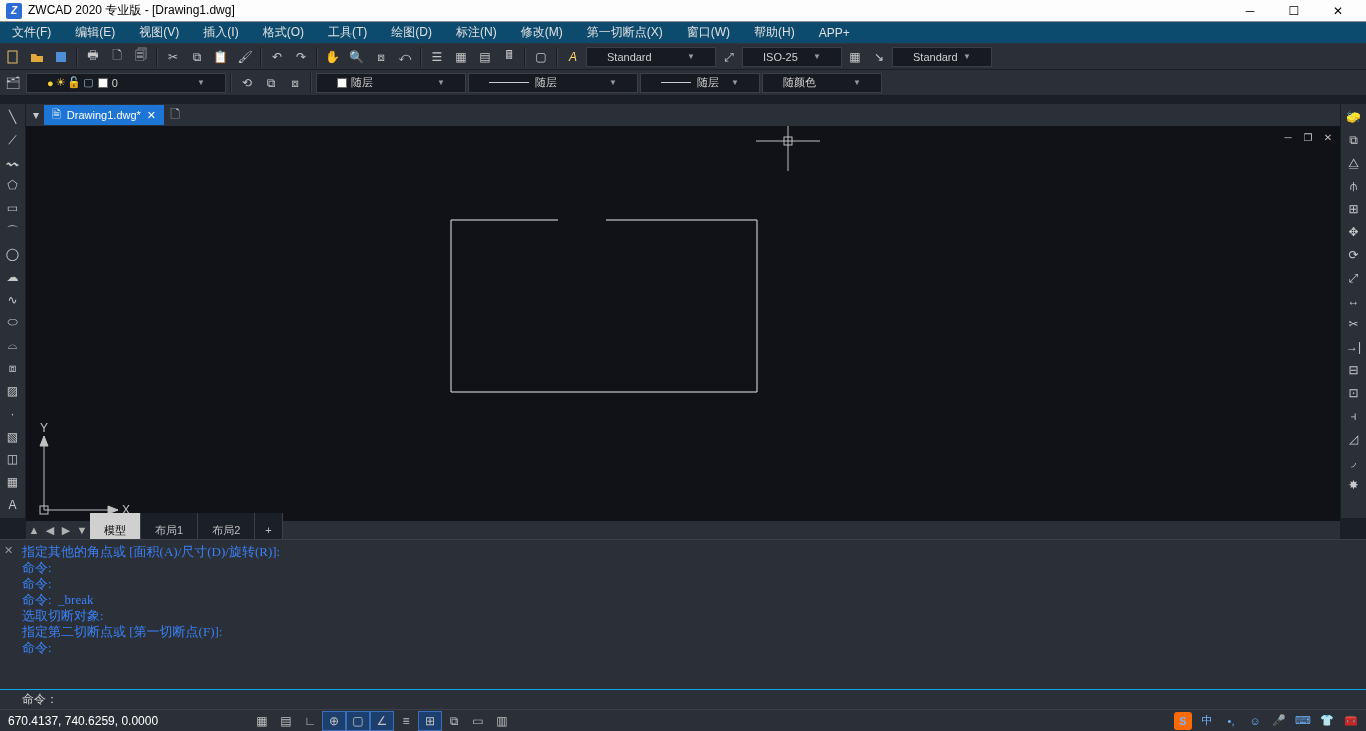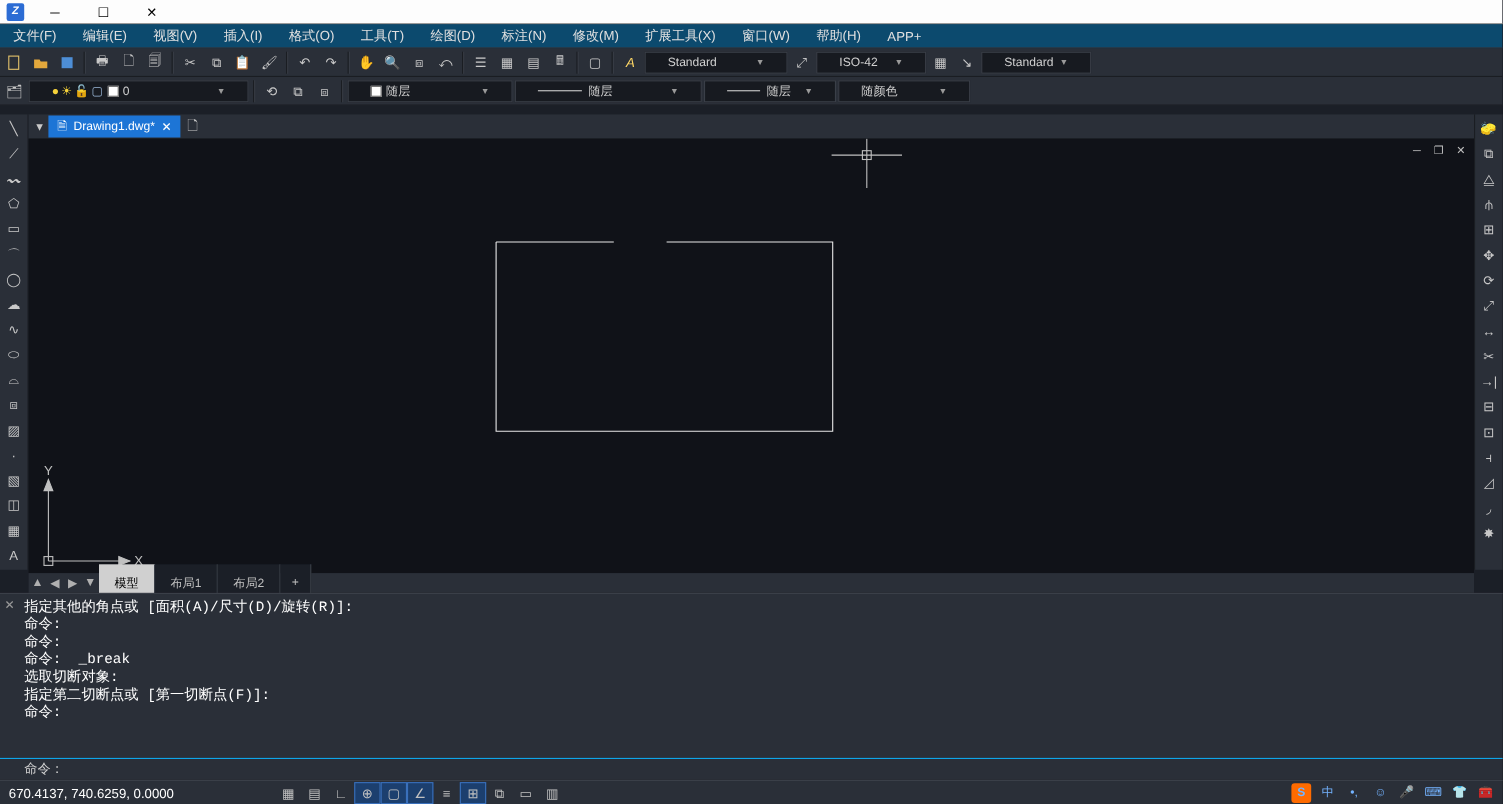--- a/index.html
+++ b/index.html
@@ -43,21 +43,21 @@
 
 
 .layout-tabs { position: absolute; left: 26px; right: 26px; bottom: 192px; height: 18px; background: #2a2f38; display: flex; align-items: center; font-size: 11px; }
 .layout-tabs .nav-btn { width: 16px; height: 16px; display: flex; align-items: center; justify-content: center; cursor: pointer; color: #b0b0b0; }
 .layout-tabs .tab { padding: 0 14px; height: 35px; display: flex; align-items: center; background: #1b1f27; border-right: 1px solid #3a3f48; cursor: pointer; color: #c0c0c0; }
 .layout-tabs .tab.active { background: #d0d0d0; color: #000; }
 .layout-tabs .tab.plus { padding: 0 10px; }
 
 
 .cmd-window { position: absolute; left: 0; right: 0; bottom: 22px; height: 170px; background: #2a2f38; border-top: 1px solid #3a3f48; display: flex; flex-direction: column; }
-.cmd-history { flex: 1; overflow: hidden; padding: 4px 22px; font-family: Liberation Mono, monospace; white-space: pre-wrap; color: #ffffff; font-size: 13px; line-height: 16px; }
+.cmd-history { flex: 1; overflow: hidden; padding: 4px 22px; font-family: Liberation Serif, serif; white-space: pre-wrap; color: #3b82f6; font-size: 13px; line-height: 16px; }
 .cmd-input-row { height: 20px; display: flex; align-items: center; padding: 0 22px; border-top: 1px solid #0ea5e9; font-family: "SimSun", monospace; }
 .cmd-input { flex: 1; background: transparent; border: none; outline: none; color: #d0d0d0; font-family: inherit; font-size: 13px; }
 .cmd-close { position: absolute; left: 4px; top: 4px; color: #9a9a9a; cursor: pointer; font-size: 11px; }
 
 
 .statusbar { position: absolute; left: 0; right: 0; bottom: 0; height: 22px; background: #2a2f38; display: flex; align-items: center; border-top: 1px solid #3a3f48; font-size: 12px; }
 .statusbar .coords { padding: 0 8px; min-width: 250px; color: #ffffff; }
 .statusbar .st-btn { width: 24px; height: 20px; display: flex; align-items: center; justify-content: center; cursor: pointer; border: 1px solid transparent; color: #c0c0c0; }
 .statusbar .st-btn.active { background: #1c3f6e; border-color: #3a70bb; }
 .statusbar .tray { margin-left: auto; display: flex; align-items: center; gap: 6px; padding-right: 6px; }
@@ -65,36 +65,37 @@
 .tray .sogou { width: 18px; height: 18px; background: #ff6b00; border-radius: 3px; color: #fff; font-weight: bold; }
 
 .icon-sq { width: 14px; height: 14px; display: inline-block; }
 .color-swatch { width: 10px; height: 10px; display: inline-block; border: 1px solid #666; margin-right: 4px; }
 </style>
 </head>
 <body>
 
 <div class="titlebar">
   <div class="logo">Z</div>
+  <div class="title-text">ZWCAD 2020 专业版 - [Drawing1.dwg]</div>
   <div class="win-btn">─</div>
   <div class="win-btn">☐</div>
   <div class="win-btn close">✕</div>
 </div>
 
 <div class="menubar">
   <div class="mi">文件(F)</div>
   <div class="mi">编辑(E)</div>
   <div class="mi">视图(V)</div>
   <div class="mi">插入(I)</div>
   <div class="mi">格式(O)</div>
   <div class="mi">工具(T)</div>
   <div class="mi">绘图(D)</div>
   <div class="mi">标注(N)</div>
   <div class="mi">修改(M)</div>
-  <div class="mi">扩展工具(X)</div>
+  <div class="mi">第一切断点(X)</div>
   <div class="mi">窗口(W)</div>
   <div class="mi">帮助(H)</div>
   <div class="mi">APP+</div>
 </div>
 
 <div class="toolbar-row">
   <div class="tb-btn">
       <svg class="icon-sq" viewBox="0 0 14 14">
         <rect x="2" y="1" width="9" height="12" fill="none" stroke="#e3c26b"></rect>
       </svg>
@@ -134,21 +135,21 @@
   <div class="tb-sep"></div>
   <div class="tb-btn">▢</div>
   <div class="tb-sep"></div>
   <div class="tb-btn" style="color:#ffd866;font-style:italic;">A</div>
   <div class="tb-combo style-combo" style="width:130px;">
     <span>Standard</span>
       <span class="dd">▼</span>
   </div>
   <div class="tb-btn">⤢</div>
   <div class="tb-combo style-combo">
-    <span>ISO-42</span>
+    <span>ISO-25</span>
       <span class="dd">▼</span>
   </div>
   <div class="tb-btn">▦</div>
   <div class="tb-btn">↘</div>
   <div class="tb-combo style-combo">
     <span>Standard</span>
       <span class="dd">▼</span>
   </div>
 </div>
 

